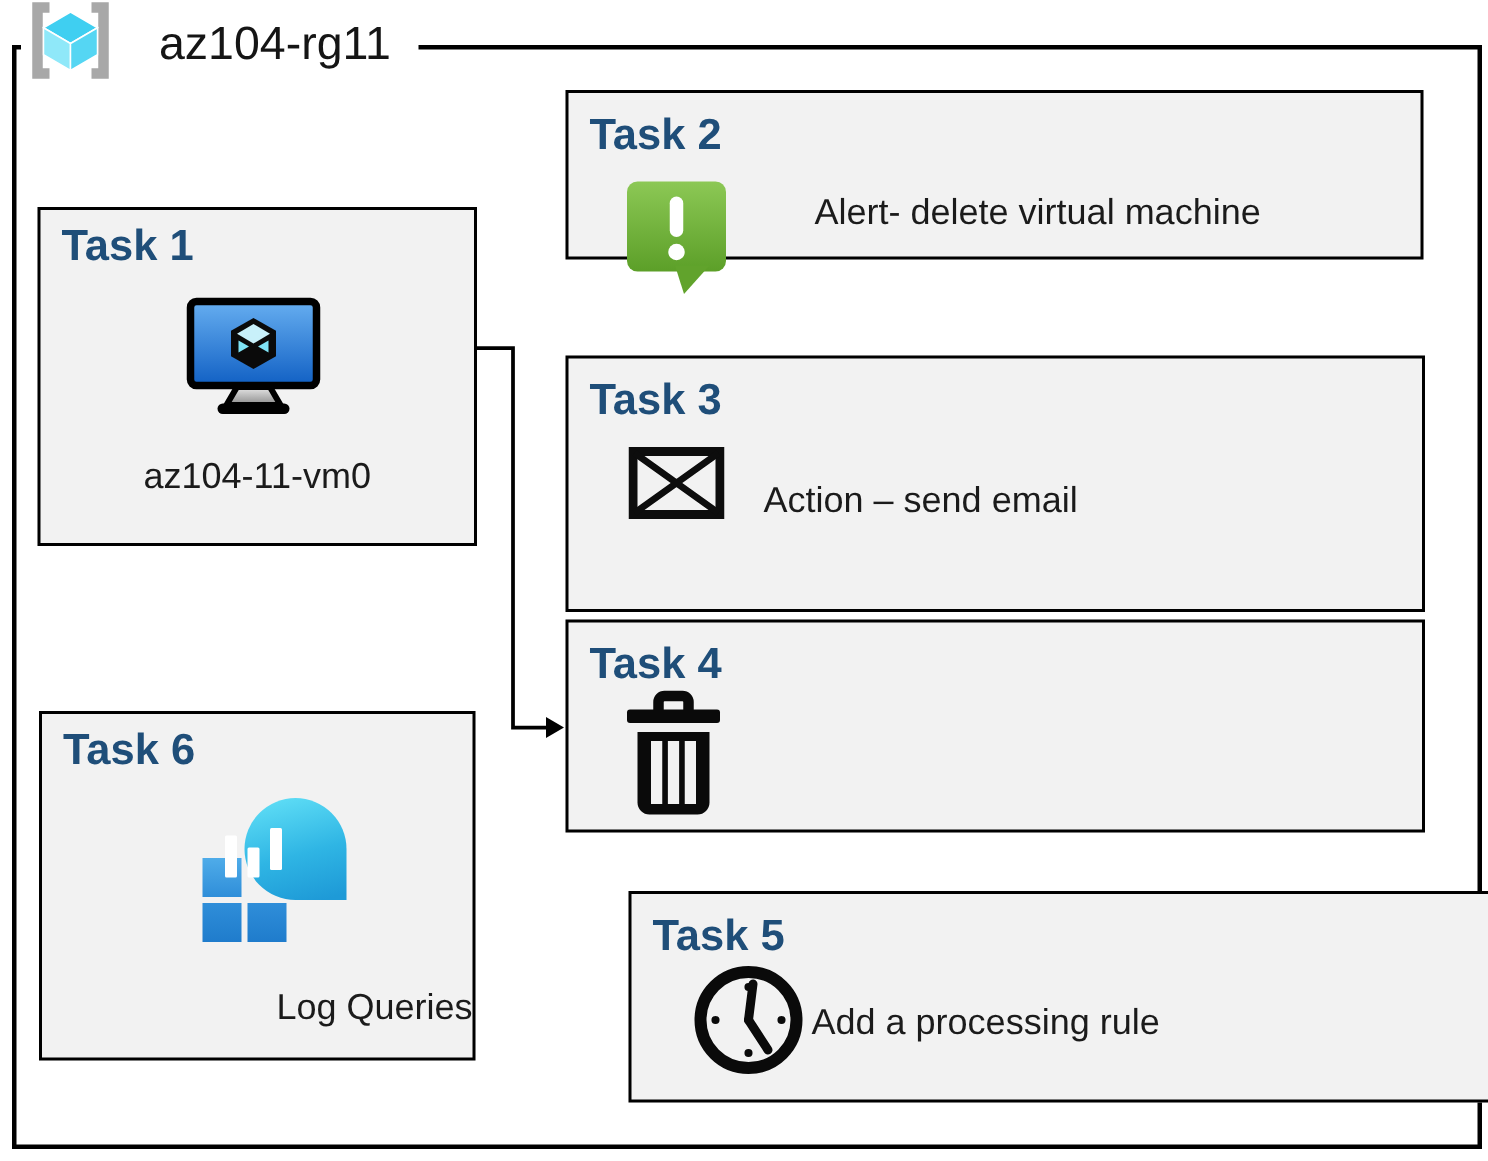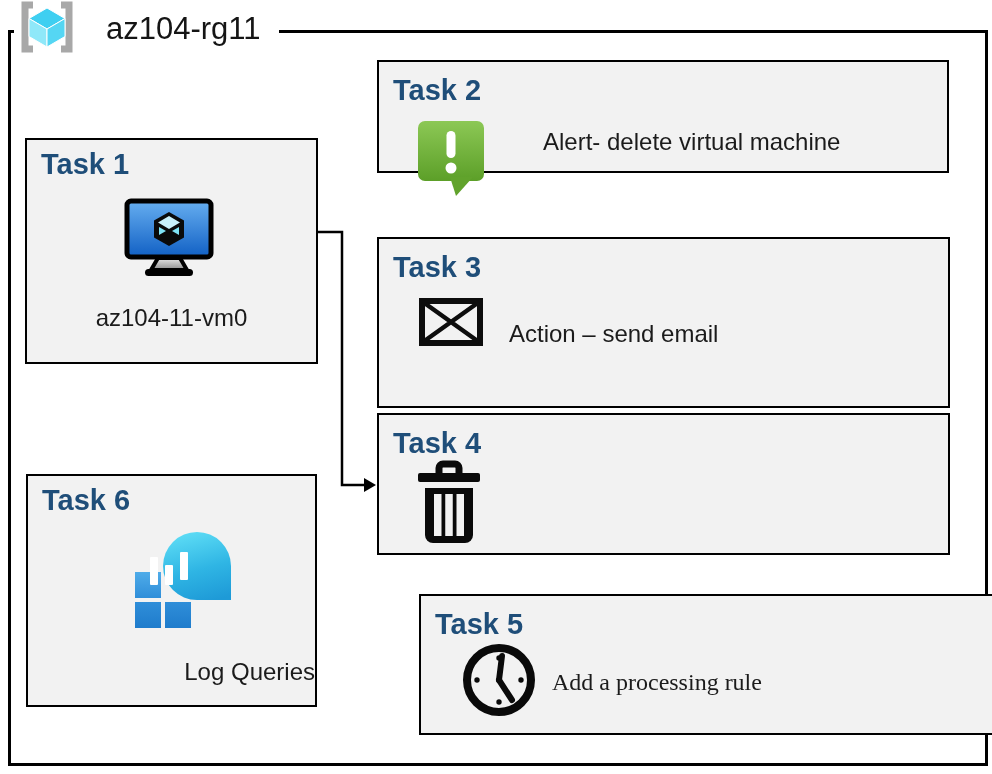--- a/index.html
+++ b/index.html
@@ -22,21 +22,21 @@
   #task6{left:26px;top:430px;width:291px;height:233px;margin-top:44px;}
 
   .task-title{position:absolute;left:14px;top:8px;font-weight:bold;font-size:29px;color:#1F4E79;}
   .rb .task-title{top:12px;}
   .task-label{position:absolute;font-size:24px;color:#1b1b1b;white-space:nowrap;line-height:40px;}
   #task1 .task-label{left:0;top:158px;width:100%;text-align:center;}
   #task6 .task-label{left:0;top:176px;width:100%;text-align:right;}
   #task2 .task-label{left:164px;top:60px;}
   #task3 .task-label{left:130px;top:75px;}
   #task4 .task-label{left:130px;top:74px;}
-  #task5 .task-label{left:131px;top:66px;font-family:Liberation Serif, serif;}
+  #task5 .task-label{left:120px;top:66px;}
 
   .icon{position:absolute;line-height:0;}
   #task1 .icon{left:97px;top:58px;}
   #task2 .icon{left:37px;top:57px;}
   #task3 .icon{left:40px;top:59px;}
   #task4 .icon{left:38px;top:44px;}
   #task5 .icon{left:39px;top:47px;}
   #task6 .icon{left:107px;top:56px;}
 
   .connector{position:absolute;left:0;top:0;z-index:1;pointer-events:none;}

